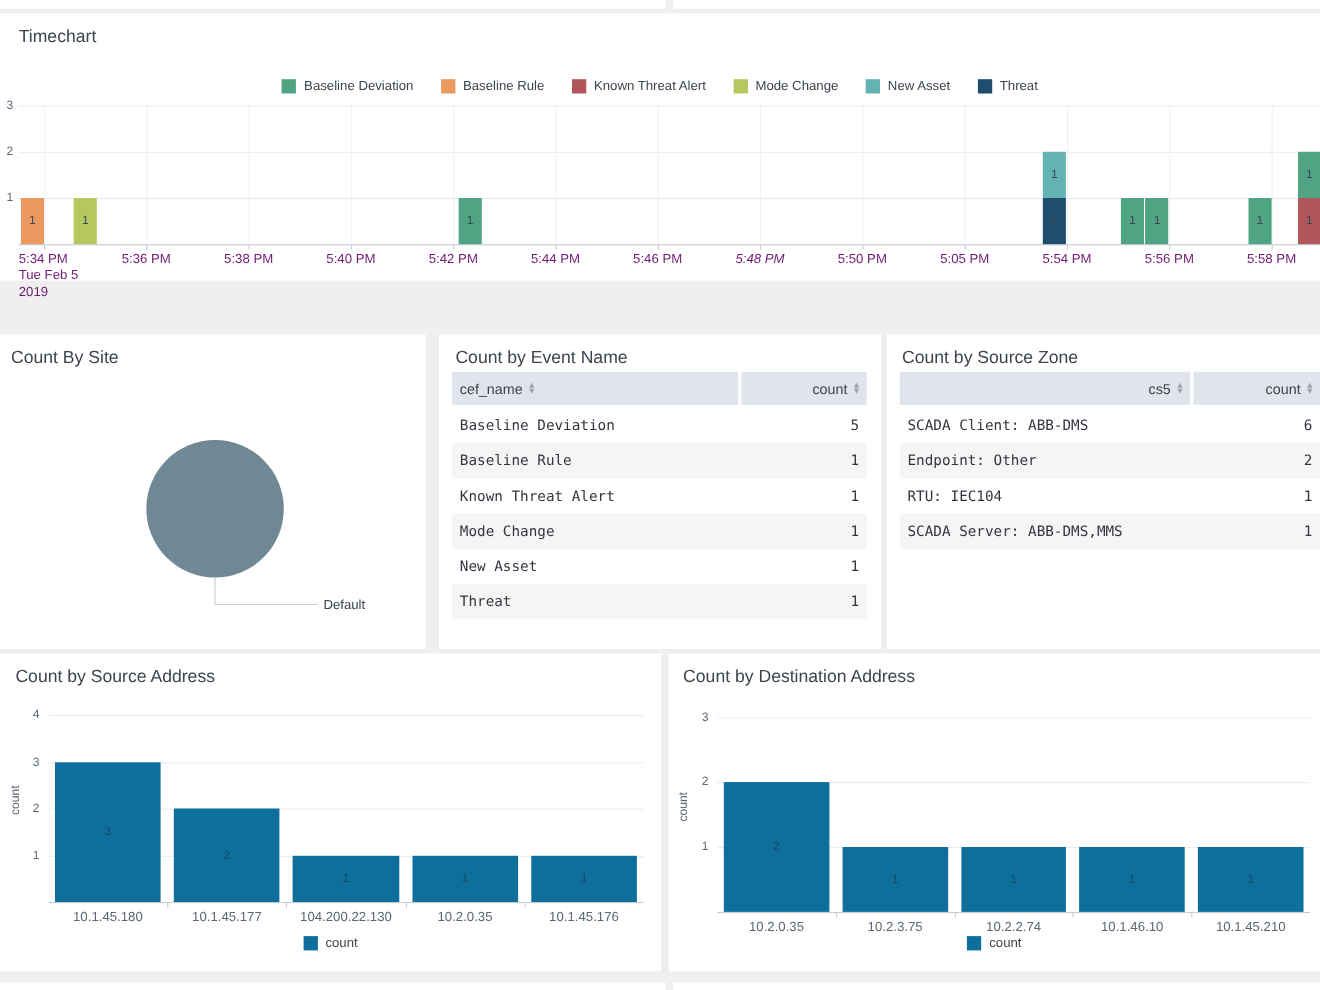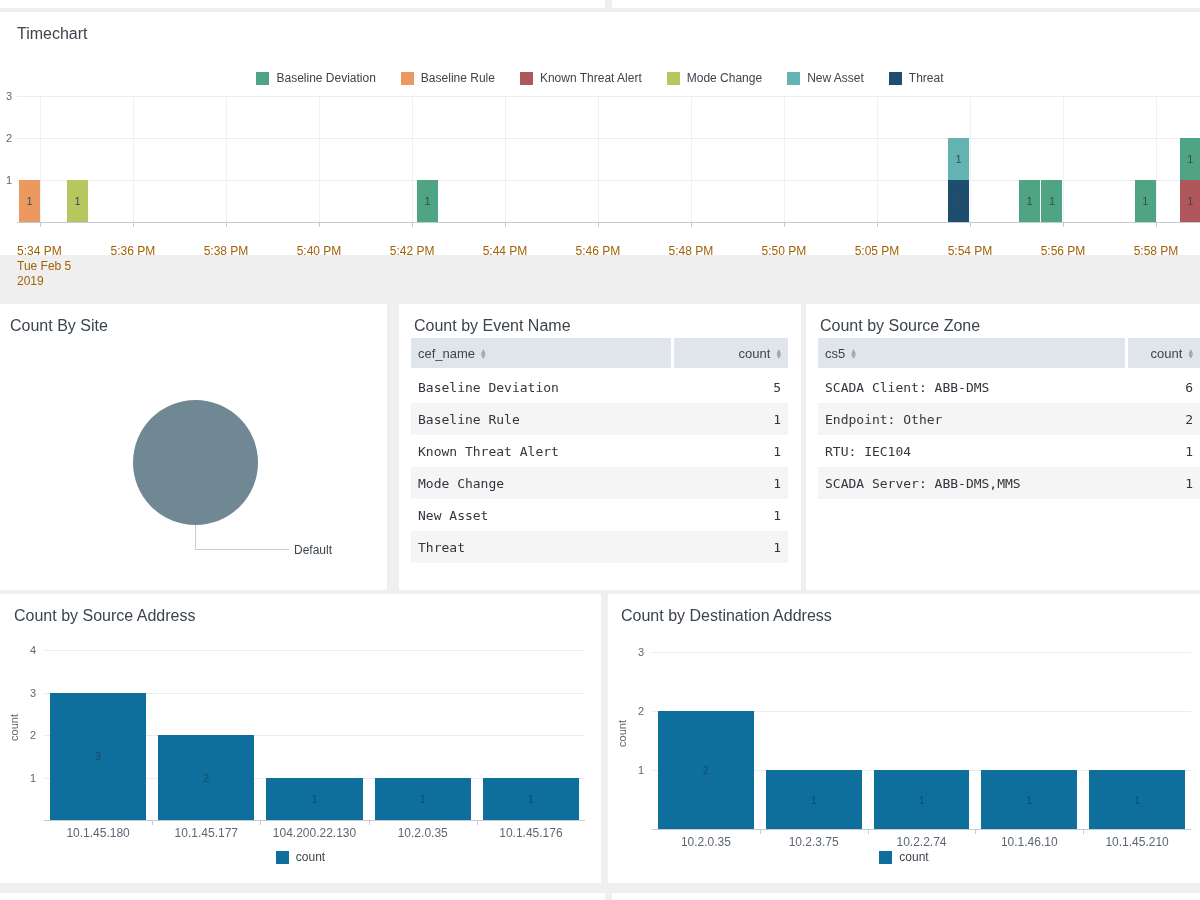--- a/index.html
+++ b/index.html
@@ -28,22 +28,22 @@
   #tc-plot{position:absolute;left:17px;top:84px;width:1183px;height:126px;border-bottom:1px solid #c3cbd4;}
   .hgrid{position:absolute;left:0;right:0;height:1px;background:#e9edf2;}
   .vgrid{position:absolute;top:0;bottom:0;width:1px;background:#eef1f5;}
   #tc-ylabels{position:absolute;left:0;top:84px;width:12px;height:126px;}
   .ytick{position:absolute;right:0;font-size:11px;color:#5c6773;line-height:14px;}
   .tc-bar{position:absolute;bottom:0;width:21px;display:flex;flex-direction:column-reverse;cursor:pointer;}
   .tc-seg{width:100%;position:relative;}
   .seg-label{position:absolute;top:50%;left:50%;transform:translate(-50%,-50%);font-size:11px;color:#3b4a55;}
   .tickmark{position:absolute;bottom:-5px;width:1px;height:4px;background:#c3cbd4;}
   #tc-xticks{position:absolute;left:17px;top:216px;width:1183px;height:48px;}
-  .xtick{position:absolute;top:0;font-size:12px;color:#a16207;line-height:15px;transform:translateX(-50%);
-         text-align:center;white-space:nowrap;margin-top:16px;}
+  .xtick{position:absolute;top:0;font-size:12px;color:#701a75;line-height:15px;transform:translateX(-50%);
+         text-align:center;white-space:nowrap;}
   .xtick.left-align{transform:none;text-align:left;}
   #tc-xaxis-title{position:absolute;left:0;right:0;top:262px;text-align:center;font-size:12px;color:#5c6773;}
 
   
   #site-title{left:10px;top:13px;}
   #pie-circle{position:absolute;left:133px;top:96px;width:125px;height:125px;border-radius:50%;cursor:pointer;}
   .leader{position:absolute;background:#c9cdd1;}
   #pie-leader-v{left:195px;top:221px;width:1px;height:24px;}
   #pie-leader-h{left:195px;top:245px;width:94px;height:1px;}
   #pie-label{position:absolute;left:294px;top:239px;font-size:12px;color:#3c444d;}
@@ -207,21 +207,21 @@
       <div class="tickmark" style="left: 96.28%;"></div>
     </div>
   <div id="tc-xticks">
       <div class="xtick left-align" style="left: 0px;">5:34 PM<div class="sub">Tue Feb 5</div><div class="sub">2019</div></div>
       <div class="xtick" style="left: 9.8%;">5:36 PM</div>
       <div class="xtick" style="left: 17.67%;">5:38 PM</div>
       <div class="xtick" style="left: 25.53%;">5:40 PM</div>
       <div class="xtick" style="left: 33.4%;">5:42 PM</div>
       <div class="xtick" style="left: 41.25%;">5:44 PM</div>
       <div class="xtick" style="left: 49.1%;">5:46 PM</div>
-      <div class="xtick" style="left: 56.97%;">5:48 PM</div>
+      <div class="xtick" style="left: 56.97%; font-style: italic;">5:48 PM</div>
       <div class="xtick" style="left: 64.83%;">5:50 PM</div>
       <div class="xtick" style="left: 72.7%;">5:05 PM</div>
       <div class="xtick" style="left: 80.56%;">5:54 PM</div>
       <div class="xtick" style="left: 88.42%;">5:56 PM</div>
       <div class="xtick" style="left: 96.28%;">5:58 PM</div>
     </div>
 </div>
 
 <div class="panel" id="p-site">
   <div class="panel-title" id="site-title">Count By Site</div>
@@ -274,21 +274,21 @@
         <div class="td" style="width: 263px;">Threat</div>
         <div class="td num">1</div>
       </div>
     </div>
 </div>
 
 <div class="panel" id="p-zone">
   <div class="panel-title" id="zone-title">Count by Source Zone</div>
   <div class="tbl" id="zone-table">
       <div class="thead">
-        <div class="th first" style="width: 307px;">
+        <div class="th first" style="width: 264px; justify-content: flex-end;">
           <span>cs5</span>
           <span class="sort">
             <span>▲</span>
             <span>▼</span>
           </span>
         </div>
         <div class="th num">
           <span>count</span>
           <span class="sort">
             <span>▲</span>

